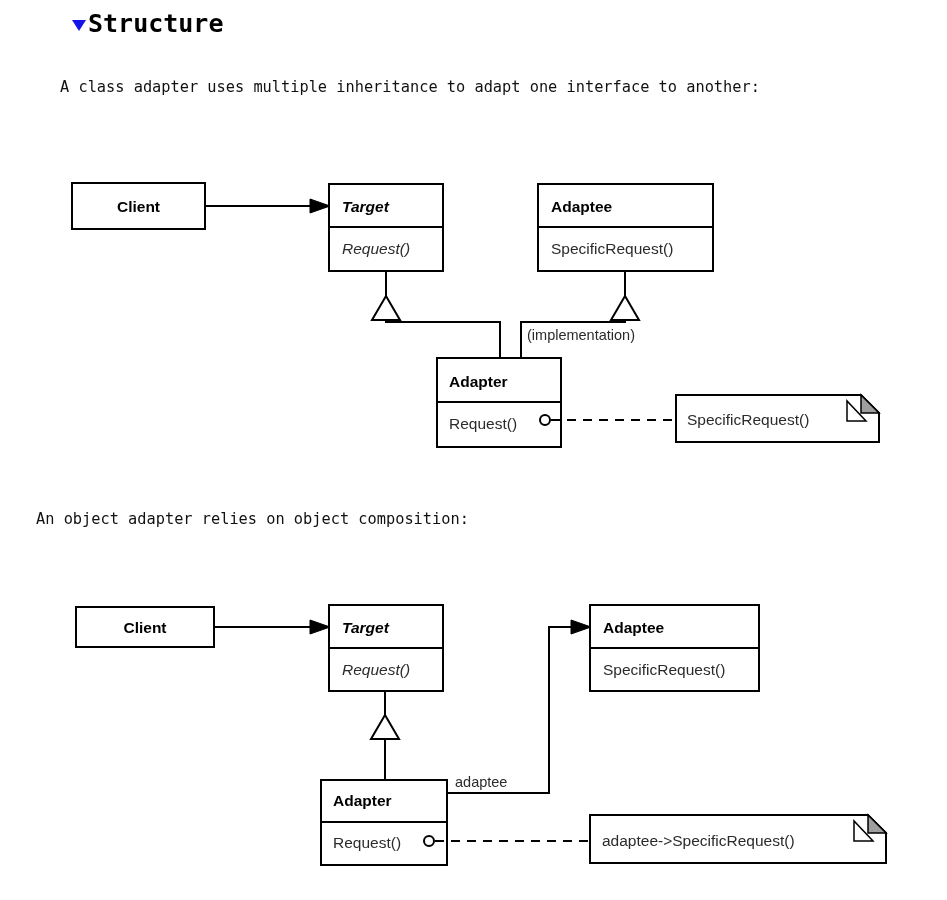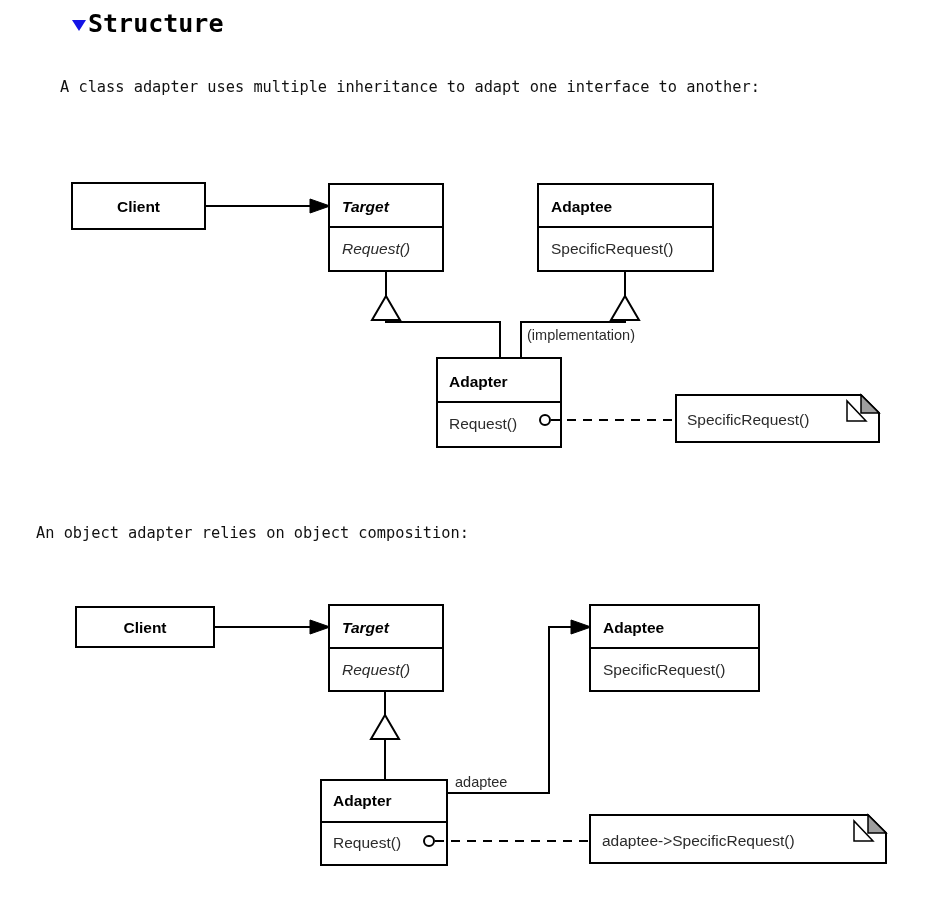--- a/index.html
+++ b/index.html
@@ -51,21 +51,21 @@
   
   .para {
     position: absolute;
     font-family: "DejaVu Sans Mono", "Liberation Mono", monospace;
     font-size: 15.3px;
     line-height: 20px;
     color: #111111;
     white-space: pre;
   }
   #para-class-adapter { left: 36px; top: 77px; margin-left: 24px; }
-  #para-object-adapter { left: 36px; top: 523px; }
+  #para-object-adapter { left: 36px; top: 509px; }
 
   
   .figure {
     position: absolute;
     left: 0;
     text-align: center;
   }
   #figure-class-adapter { top: 150px; }
   #figure-object-adapter { top: 575px; }
 

